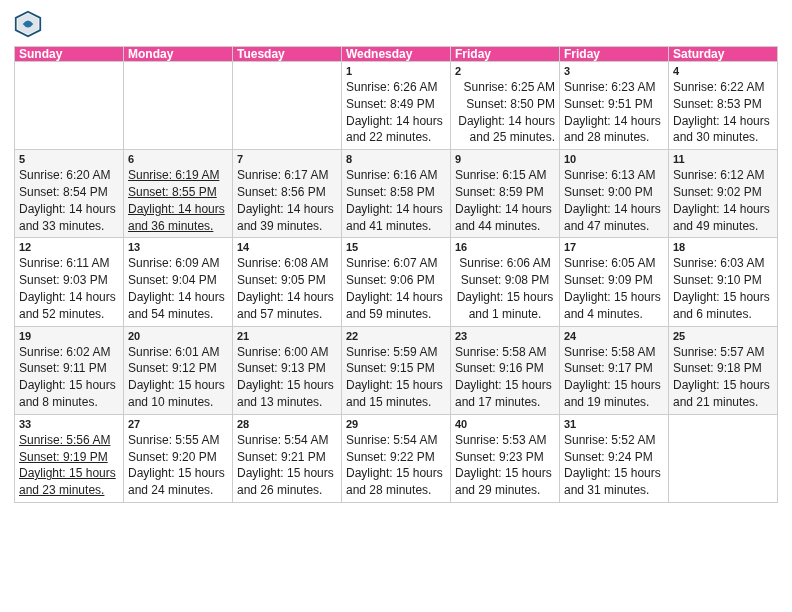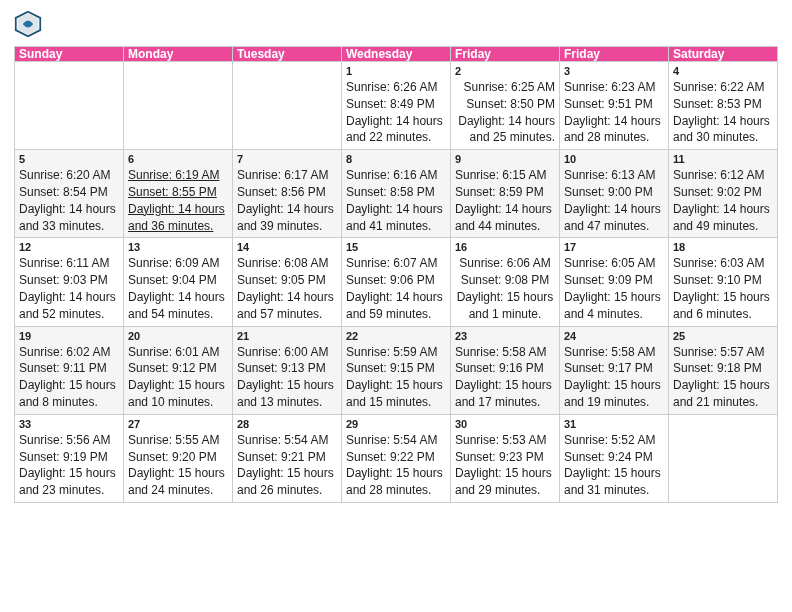--- a/index.html
+++ b/index.html
@@ -312,21 +312,21 @@
             <span class="day-num">25</span>
             <div class="cell-info" style="white-space: pre-line;">Sunrise: 5:57 AM
 Sunset: 9:18 PM
 Daylight: 15 hours
 and 21 minutes.</div>
           </td>
         </tr>
         <tr>
           <td>
             <span class="day-num">33</span>
-            <div class="cell-info" style="white-space: pre-line;">Sunrise: 5:56 AM
+            <div class="cell-info" style="white-space: pre-line; text-decoration: underline;">Sunrise: 5:56 AM
 Sunset: 9:19 PM
 Daylight: 15 hours
 and 23 minutes.</div>
           </td>
           <td>
             <span class="day-num">27</span>
             <div class="cell-info" style="white-space: pre-line;">Sunrise: 5:55 AM
 Sunset: 9:20 PM
 Daylight: 15 hours
 and 24 minutes.</div>
@@ -339,21 +339,21 @@
 and 26 minutes.</div>
           </td>
           <td>
             <span class="day-num">29</span>
             <div class="cell-info" style="white-space: pre-line;">Sunrise: 5:54 AM
 Sunset: 9:22 PM
 Daylight: 15 hours
 and 28 minutes.</div>
           </td>
           <td>
-            <span class="day-num">30</span>
+            <span class="day-num">40</span>
             <div class="cell-info" style="white-space: pre-line;">Sunrise: 5:53 AM
 Sunset: 9:23 PM
 Daylight: 15 hours
 and 29 minutes.</div>
           </td>
           <td>
             <span class="day-num">31</span>
             <div class="cell-info" style="white-space: pre-line;">Sunrise: 5:52 AM
 Sunset: 9:24 PM
 Daylight: 15 hours

